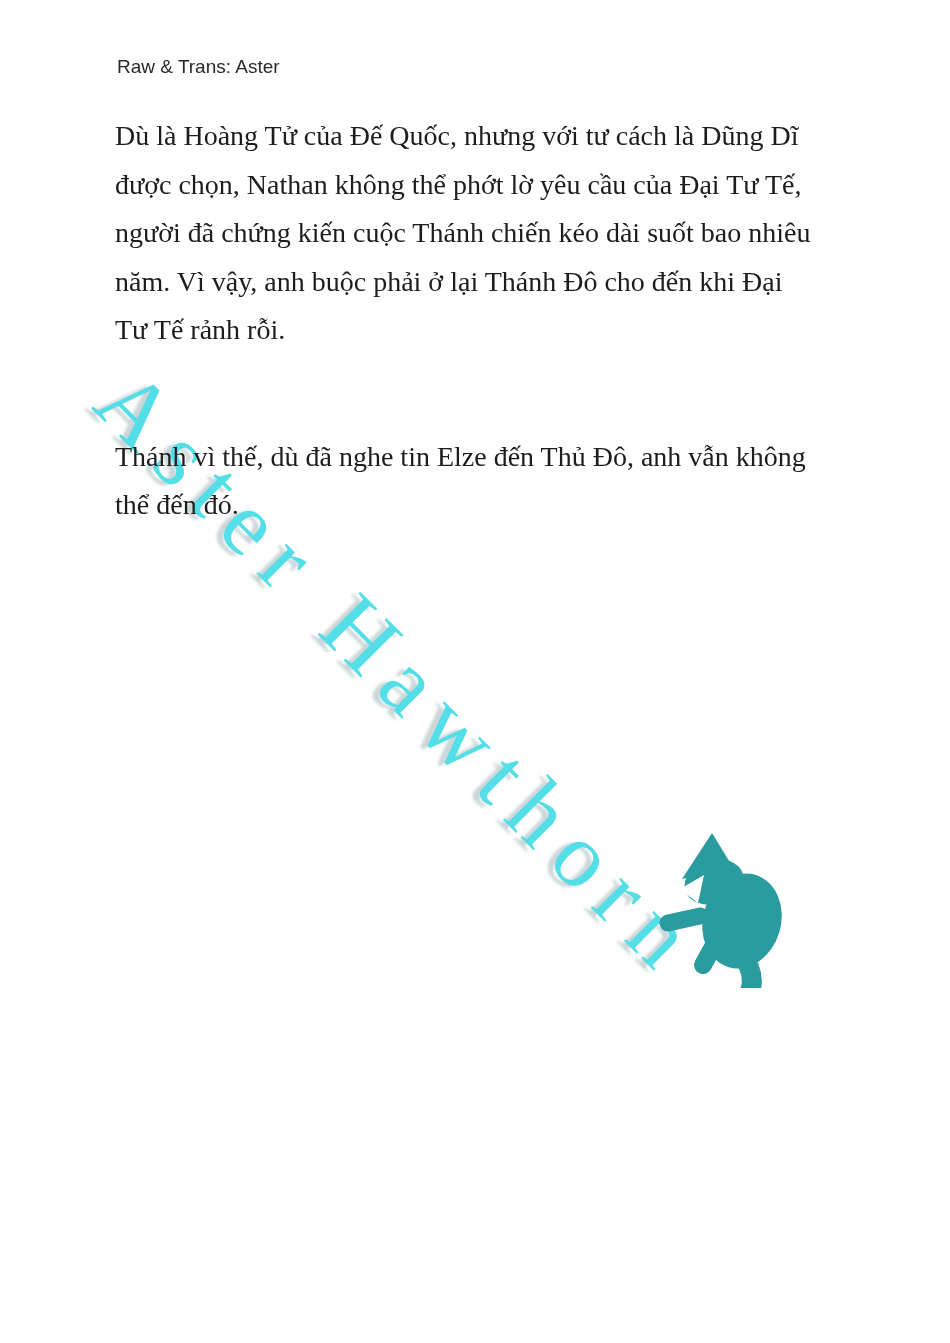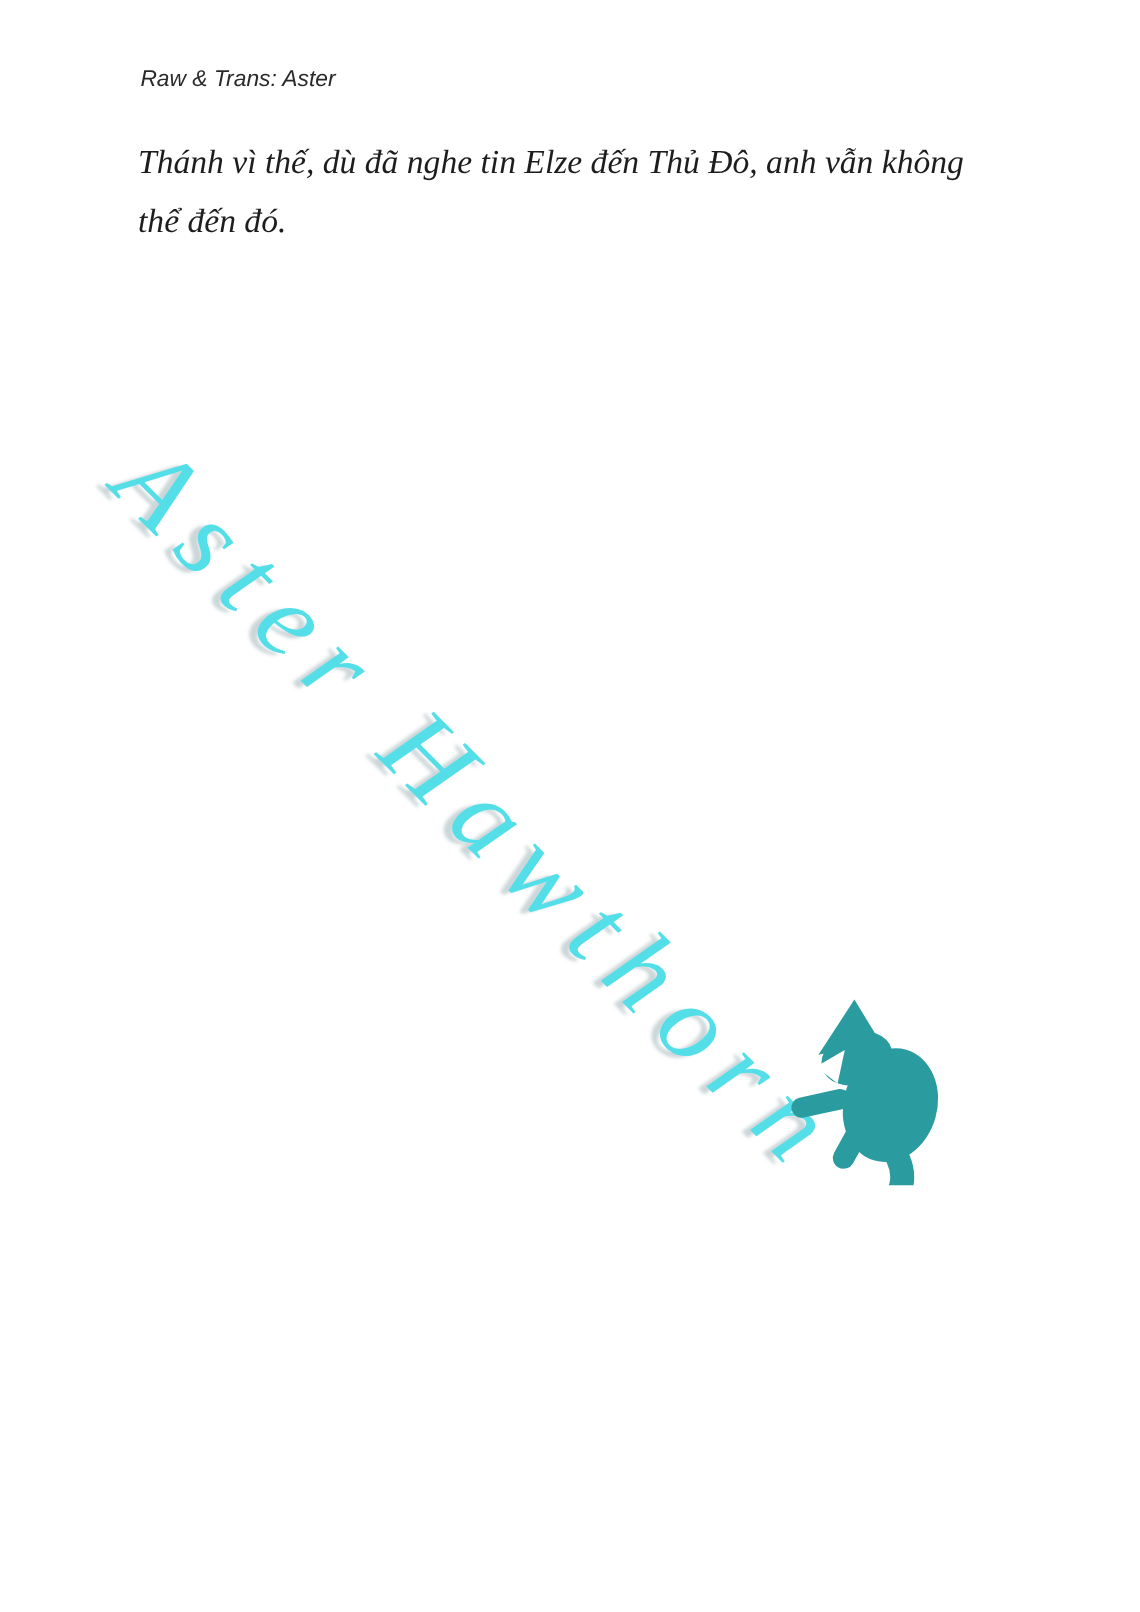--- a/index.html
+++ b/index.html
@@ -7,21 +7,20 @@
     padding: 0;
     background: #ffffff;
   }
   .page {
     position: relative;
     width: 950px;
     height: 988px;
     background: #ffffff;
     overflow: hidden;
     font-family: "Liberation Serif", serif;
-    font-style: italic;
   }
   .credit {
     position: absolute;
     left: 117px;
     top: 56px;
     font-family: "Liberation Sans", sans-serif;
     font-size: 19px;
     color: #2a2a2a;
     z-index: 4;
   }
@@ -75,17 +74,22 @@
       <ellipse cx="74" cy="67" rx="30" ry="22" transform="rotate(-16 74 67)"></ellipse>
       <ellipse cx="102" cy="106" rx="39" ry="48" transform="rotate(16 102 106)"></ellipse>
       <line x1="60" y1="101" x2="28" y2="108" stroke="var(--cat-color, #2a9b9e)" stroke-width="17" stroke-linecap="round"></line>
       <line x1="74" y1="130" x2="63" y2="150" stroke="var(--cat-color, #2a9b9e)" stroke-width="18" stroke-linecap="round"></line>
       <path d="M 98,136 C 118,156 116,184 94,190" fill="none" stroke="var(--cat-color, #2a9b9e)" stroke-width="20" stroke-linecap="round"></path>
     </g>
     <polygon points="40,74 64,60 58,88" fill="#ffffff"></polygon>
   </svg>
 
   <div class="document-body">
+      <p class="para">Dù là Hoàng Tử của Đế Quốc, nhưng với tư cách là Dũng Dĩ
+được chọn, Nathan không thể phớt lờ yêu cầu của Đại Tư Tế,
+người đã chứng kiến cuộc Thánh chiến kéo dài suốt bao nhiêu
+năm. Vì vậy, anh buộc phải ở lại Thánh Đô cho đến khi Đại
+Tư Tế rảnh rỗi.</p>
       <p class="para">Thánh vì thế, dù đã nghe tin Elze đến Thủ Đô, anh vẫn không
 thể đến đó.</p>
     </div>
 
 </div>
 
 </body></html>

